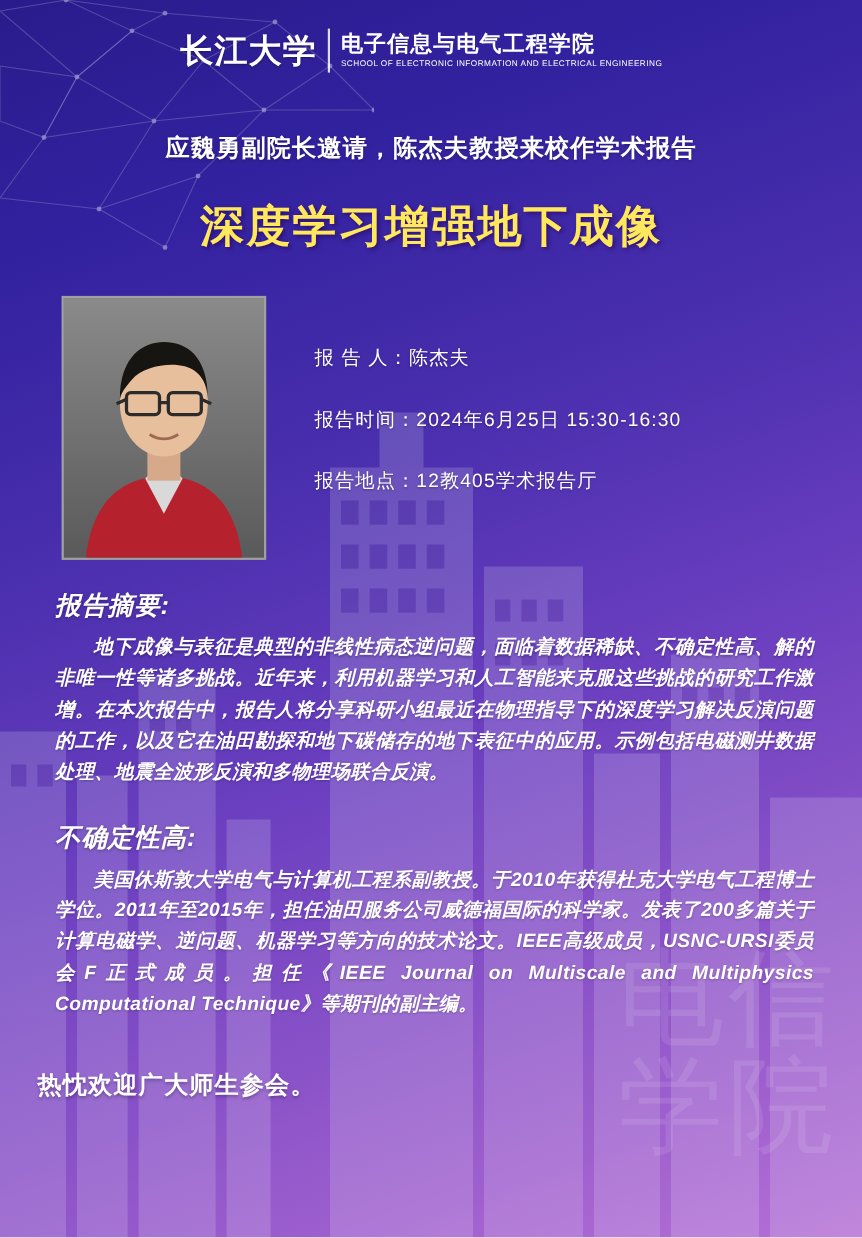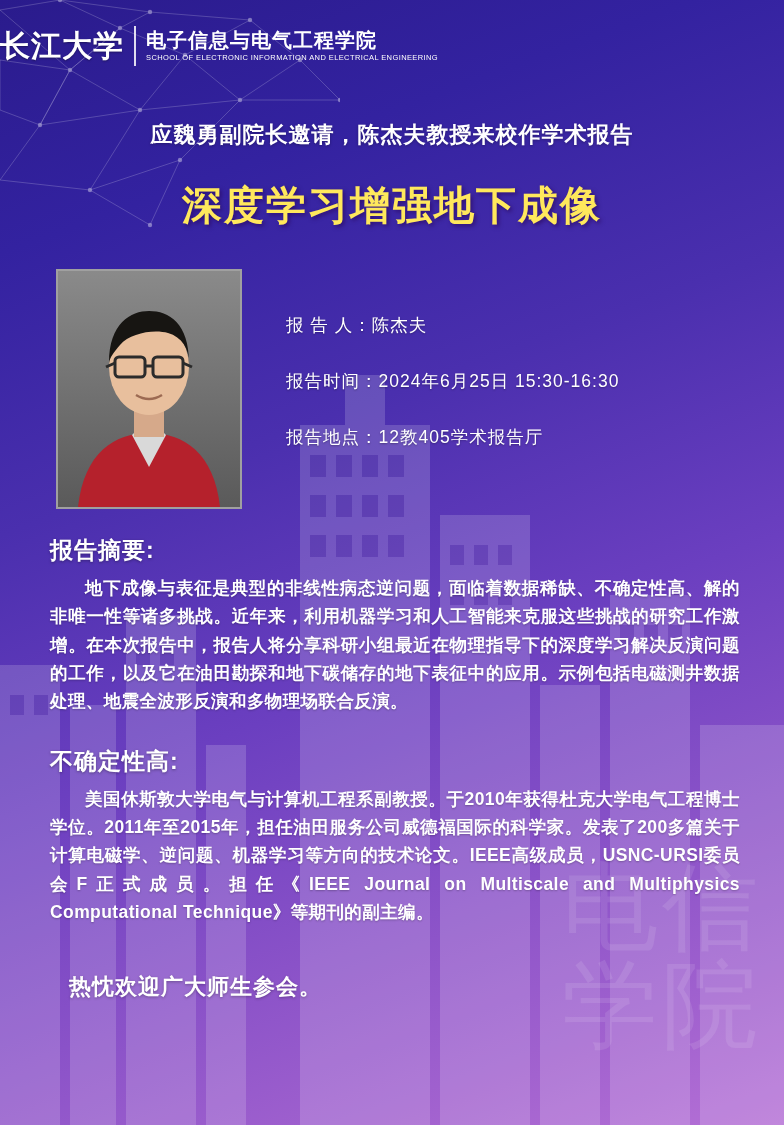--- a/index.html
+++ b/index.html
@@ -48,21 +48,21 @@
     font-family: "DejaVu Serif", serif;
     pointer-events: none;
     user-select: none;
   }
   
   .header {
     position: relative;
     height: 92px;
     display: flex;
     align-items: center;
-    justify-content: flex-start;
+    justify-content: center;
     padding-right: 18px;
     box-sizing: border-box;
   }
   .logo-wrap {
     display: flex;
     align-items: center;
     gap: 10px;
   }
   .logo-cn {
     font-family: "DejaVu Serif", serif;
@@ -146,20 +146,21 @@
     letter-spacing: 1px;
     text-shadow: 0 1px 2px rgba(0,0,0,.3);
   }
   .meta-row:last-child { margin-bottom: 12px; }
   
   .section {
     position: relative;
     margin-top: 26px;
     padding: 0 44px 0 50px;
     color: #ffffff;
+    font-style: italic;
   }
   .section-head {
     font-size: 23px;
     font-weight: bold;
     color: #ffffff;
     letter-spacing: 1px;
     margin-bottom: 8px;
     text-shadow: 0 1px 3px rgba(0,0,0,.35);
   }
   .section-body {
@@ -168,21 +169,21 @@
     line-height: 1.62;
     text-align: justify;
     text-indent: 2em;
     letter-spacing: .4px;
     text-shadow: 0 1px 2px rgba(0,0,0,.25);
   }
   .section.bio { margin-top: 30px; }
   .welcome {
     position: relative;
     margin-top: 46px;
-    padding-left: 69px;
+    padding-left: 34px;
     font-size: 22px;
     font-weight: bold;
     color: #ffffff;
     letter-spacing: 1px;
     text-shadow: 0 1px 3px rgba(0,0,0,.3);
   }
 </style>
 </head>
 <body>
 

